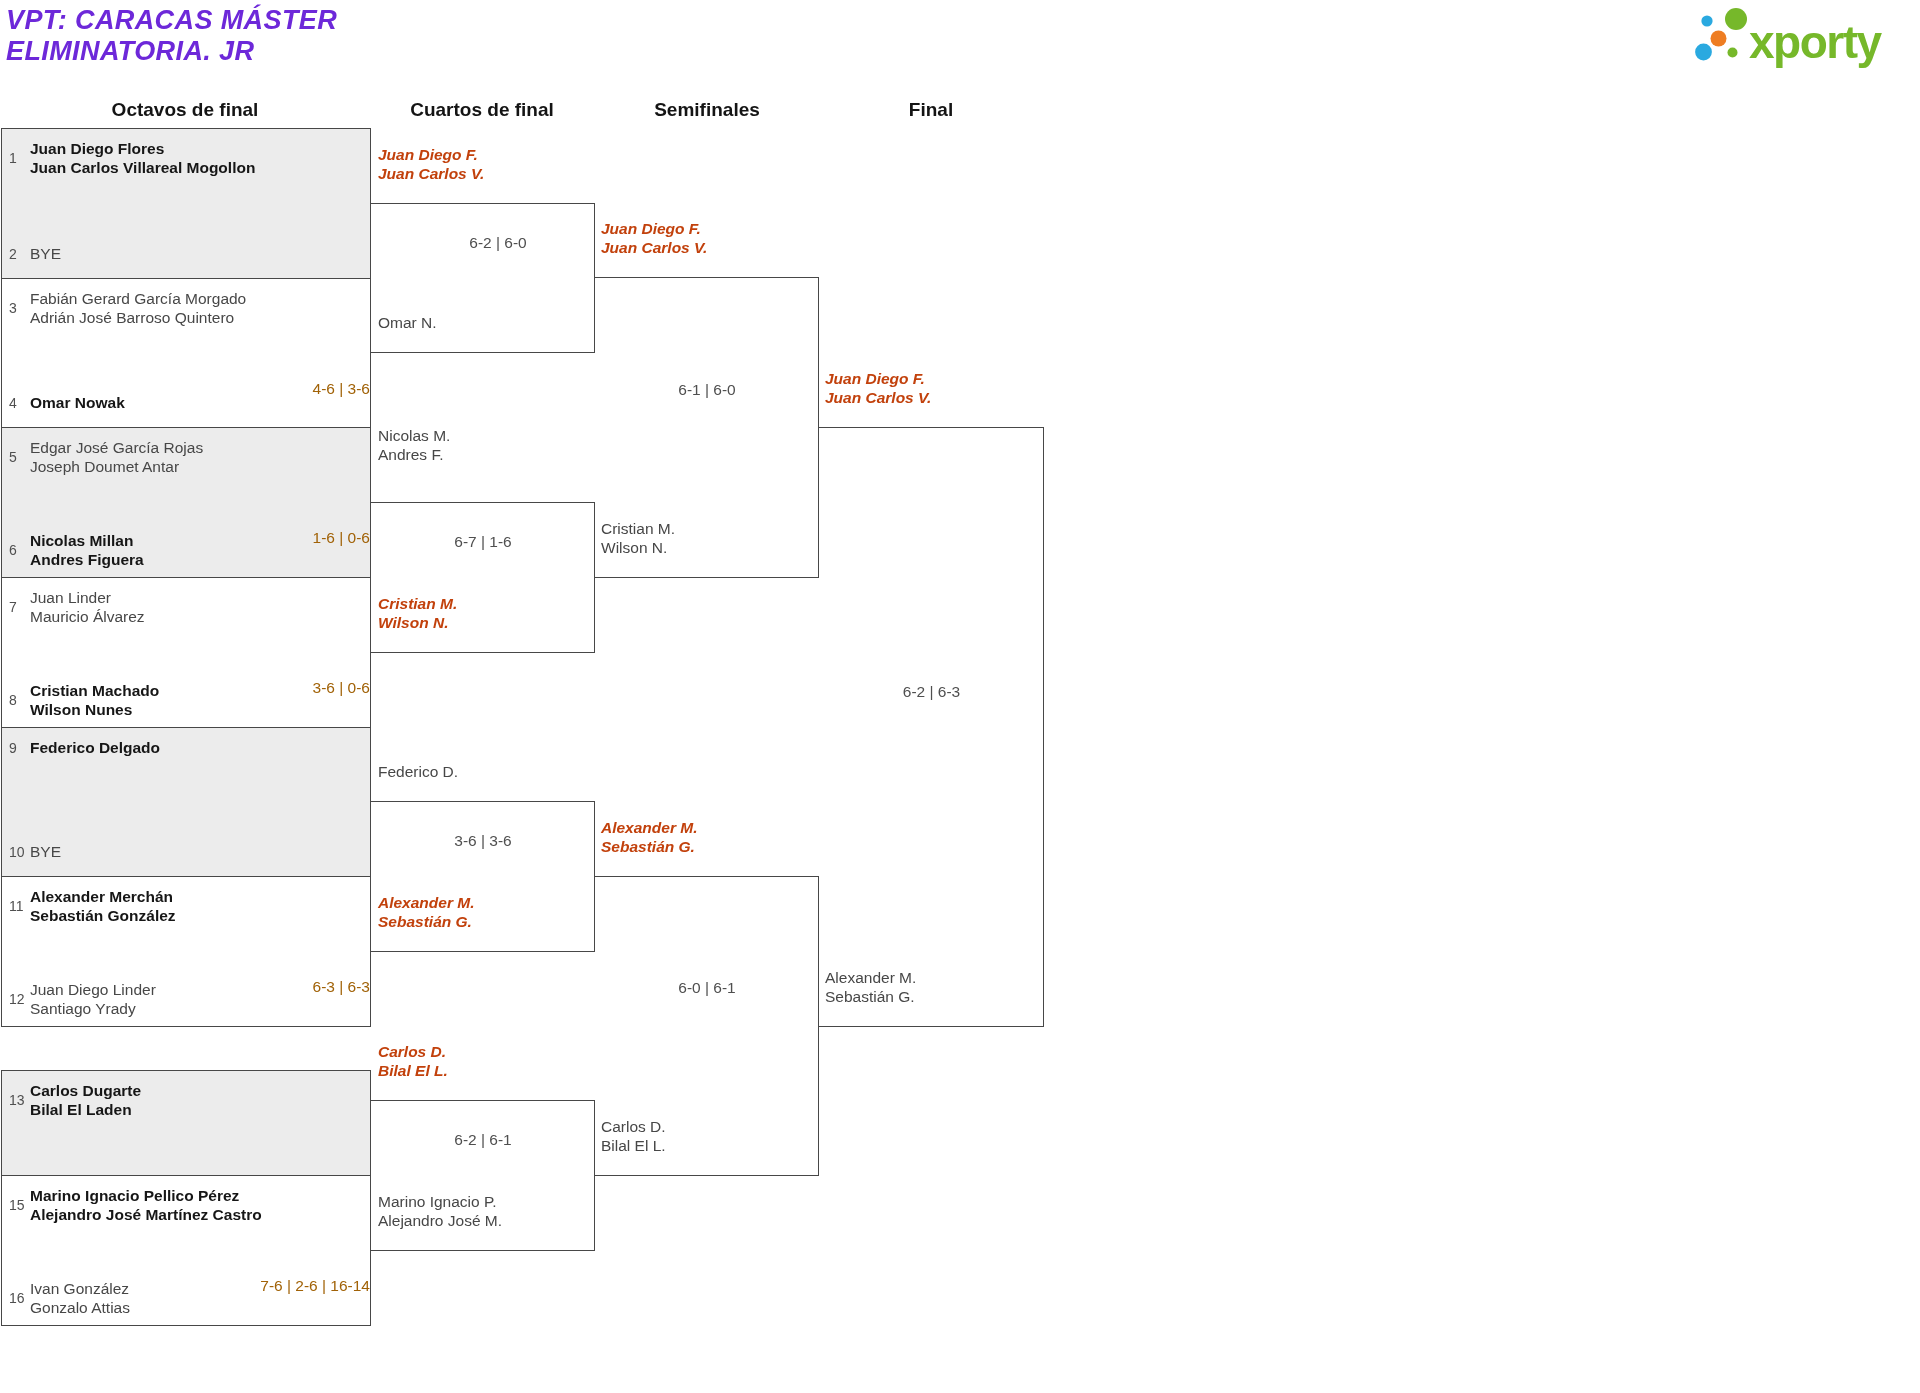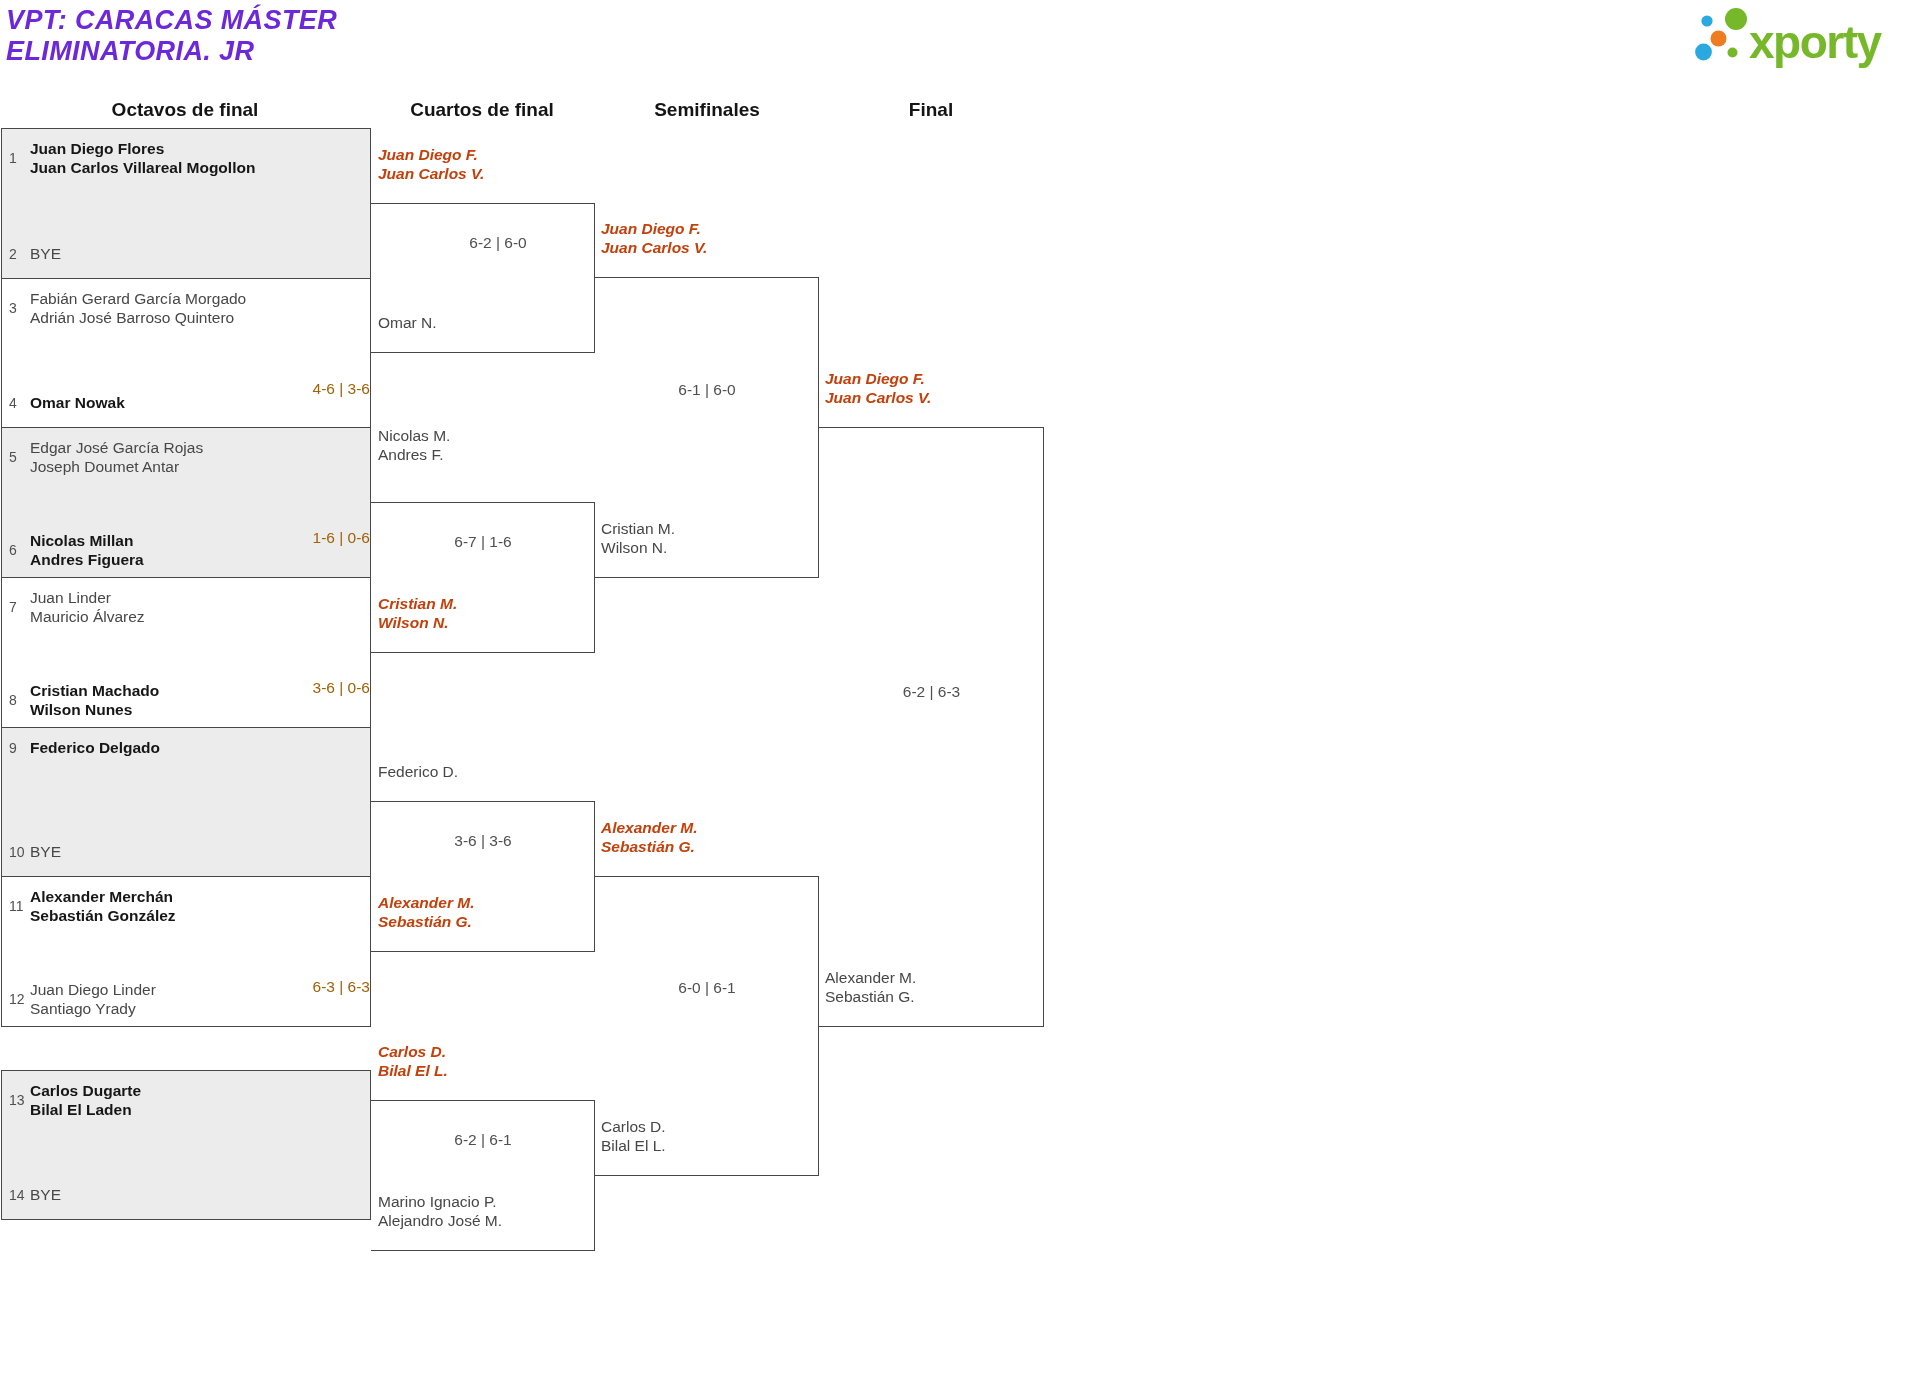--- a/index.html
+++ b/index.html
@@ -161,20 +161,37 @@
       </div>
     </div>
     <div class="row b1">
       <span class="seed">14</span>
       <div class="names">
         <div>BYE</div>
       </div>
     </div>
   </div>
 
+  <div class="m" style="top:1175px;height:151px">
+    <div class="row top">
+      <span class="seed">15</span>
+      <div class="names win">
+        <div>Marino Ignacio Pellico Pérez</div>
+        <div>Alejandro José Martínez Castro</div>
+      </div>
+    </div>
+    <div class="mscore">7-6 | 2-6 | 16-14</div>
+    <div class="row b2">
+      <span class="seed">16</span>
+      <div class="names">
+        <div>Ivan González</div>
+        <div>Gonzalo Attias</div>
+      </div>
+    </div>
+  </div>
 
   <div class="obox" style="left:371px;top:203px;width:224px;height:150px"></div>
   <div class="obox" style="left:371px;top:502px;width:224px;height:151px"></div>
   <div class="obox" style="left:371px;top:801px;width:224px;height:151px"></div>
   <div class="obox" style="left:371px;top:1100px;width:224px;height:151px"></div>
 
   <div class="plabel win" style="left:378px;top:145px">
     <div>Juan Diego F.</div>
     <div>Juan Carlos V.</div>
   </div>

